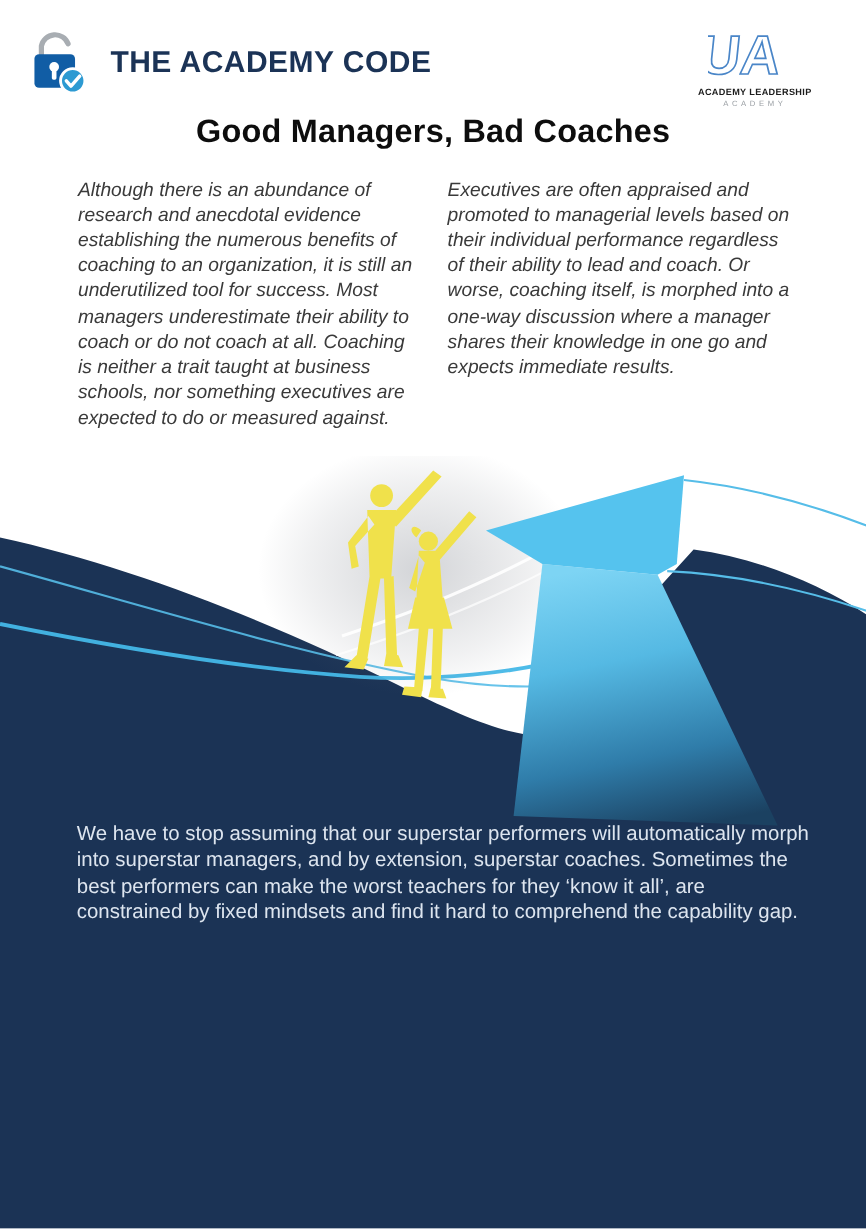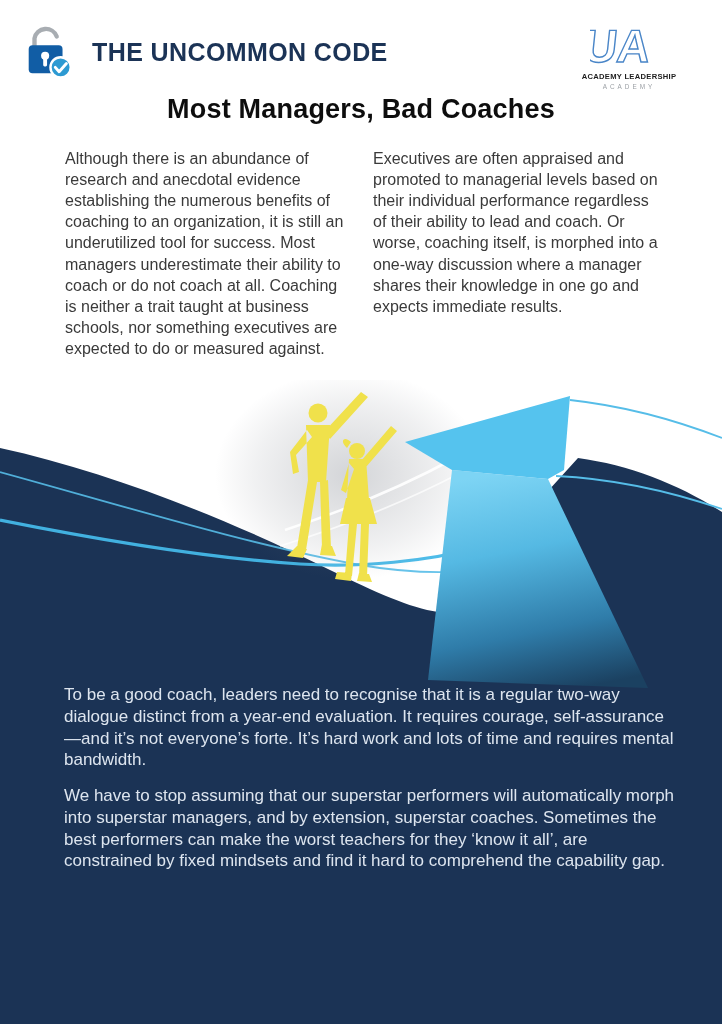--- a/index.html
+++ b/index.html
@@ -18,21 +18,21 @@
   .ua-block{position:absolute;top:20px;right:28px;width:130px;text-align:center;}
   .ua-mono{width:78px;height:50px;margin:0 auto;display:block;}
   .ua-line1{font-size:7.6px;font-weight:700;color:#1c1c1c;letter-spacing:.3px;margin-top:2px;}
   .ua-line2{font-size:6.4px;font-weight:400;color:#9a9fa4;letter-spacing:3px;margin-top:2px;}
   
   .page-title{
     position:absolute;top:94px;left:0;width:100%;text-align:center;
     font-size:27px;font-weight:800;color:#0d0d0d;letter-spacing:.2px;
   }
   
-  .intro{position:absolute;top:148px;left:65px;width:596px;display:flex;gap:20px;}
+  .intro{position:absolute;top:148px;left:65px;width:596px;display:flex;gap:20px;font-style:italic;}
   .intro .col{
     width:290px;font-size:16px;line-height:1.32;color:#3a3a3a;
     text-align:left;
   }
   
   .hero-svg{position:absolute;top:380px;left:0;width:722px;height:644px;display:block;}
   
   .bottom-text{
     position:absolute;top:684px;left:64px;width:616px;
     color:#dde5ef;font-size:17px;line-height:1.28;
@@ -46,34 +46,34 @@
 
   <div class="header">
     <svg class="lock-wrap" viewBox="0 0 60 60">
       <path d="M15,28 v-9 a12,12 0 0 1 23,-2" fill="none" stroke="#a8adb2" stroke-width="4.5" stroke-linecap="round"></path>
       <rect x="9" y="26" width="35" height="29" rx="4" fill="#115da5"></rect>
       <circle cx="26" cy="37" r="4.2" fill="#ffffff"></circle>
       <rect x="24" y="39" width="4" height="9" rx="1.5" fill="#ffffff"></rect>
       <circle cx="42" cy="49" r="10.5" fill="#2d9ad2" stroke="#ffffff" stroke-width="2.5"></circle>
       <path d="M36.5,49 l4,4.5 l7.5,-8.5" fill="none" stroke="#ffffff" stroke-width="3" stroke-linecap="round" stroke-linejoin="round"></path>
     </svg>
-    <div class="brand">THE UNCOMMON CODE</div>
+    <div class="brand">THE ACADEMY CODE</div>
   </div>
 
   <div class="ua-block">
     <svg class="ua-mono" viewBox="0 0 78 50">
       <g transform="skewX(-6)">
         <text x="30" y="42" text-anchor="middle" font-family="Liberation Sans, sans-serif" font-size="46" font-weight="700" fill="none" stroke="#4a86c8" stroke-width="1.4">UA</text>
       </g>
     </svg>
     <div class="ua-line1">ACADEMY LEADERSHIP</div>
     <div class="ua-line2">ACADEMY</div>
   </div>
 
-  <div class="page-title">Most Managers, Bad Coaches</div>
+  <div class="page-title">Good Managers, Bad Coaches</div>
 
   <div class="intro">
     <div class="col">Although there is an abundance of research and anecdotal evidence establishing the numerous benefits of coaching to an organization, it is still an underutilized tool for success. Most managers underestimate their ability to coach or do not coach at all. Coaching is neither a trait taught at business schools, nor something executives are expected to do or measured against.</div>
     <div class="col">Executives are often appraised and promoted to managerial levels based on their individual performance regardless of their ability to lead and coach. Or worse, coaching itself, is morphed into a one-way discussion where a manager shares their knowledge in one go and expects immediate results.</div>
   </div>
 
   <svg class="hero-svg" viewBox="0 0 722 644">
     <defs>
       <radialGradient id="glow" cx="50%" cy="50%" r="50%">
         <stop offset="0%" stop-color="rgba(110,115,125,0.30)"></stop>
@@ -124,17 +124,16 @@
         M349,83 L341,110 L346,113 L354,89 Z
         M346,118 L370,118 L377,144 L340,144 Z
         M349,144 L357,144 L352,196 L345,195 Z
         M337,192 L352,193 L351,201 L335,199 Z
         M361,144 L369,144 L367,197 L359,197 Z
         M359,193 L369,194 L372,202 L357,201 Z"></path>
     </g>
   </svg>
 
   <div class="bottom-text">
-    <p>To be a good coach, leaders need to recognise that it is a regular two-way dialogue distinct from a year-end evaluation. It requires courage, self-assurance—and it’s not everyone’s forte. It’s hard work and lots of time and requires mental bandwidth.</p>
     <p>We have to stop assuming that our superstar performers will automatically morph into superstar managers, and by extension, superstar coaches. Sometimes the best performers can make the worst teachers for they ‘know it all’, are constrained by fixed mindsets and find it hard to comprehend the capability gap.</p>
   </div>
 
 </div>
 
 </body></html>

